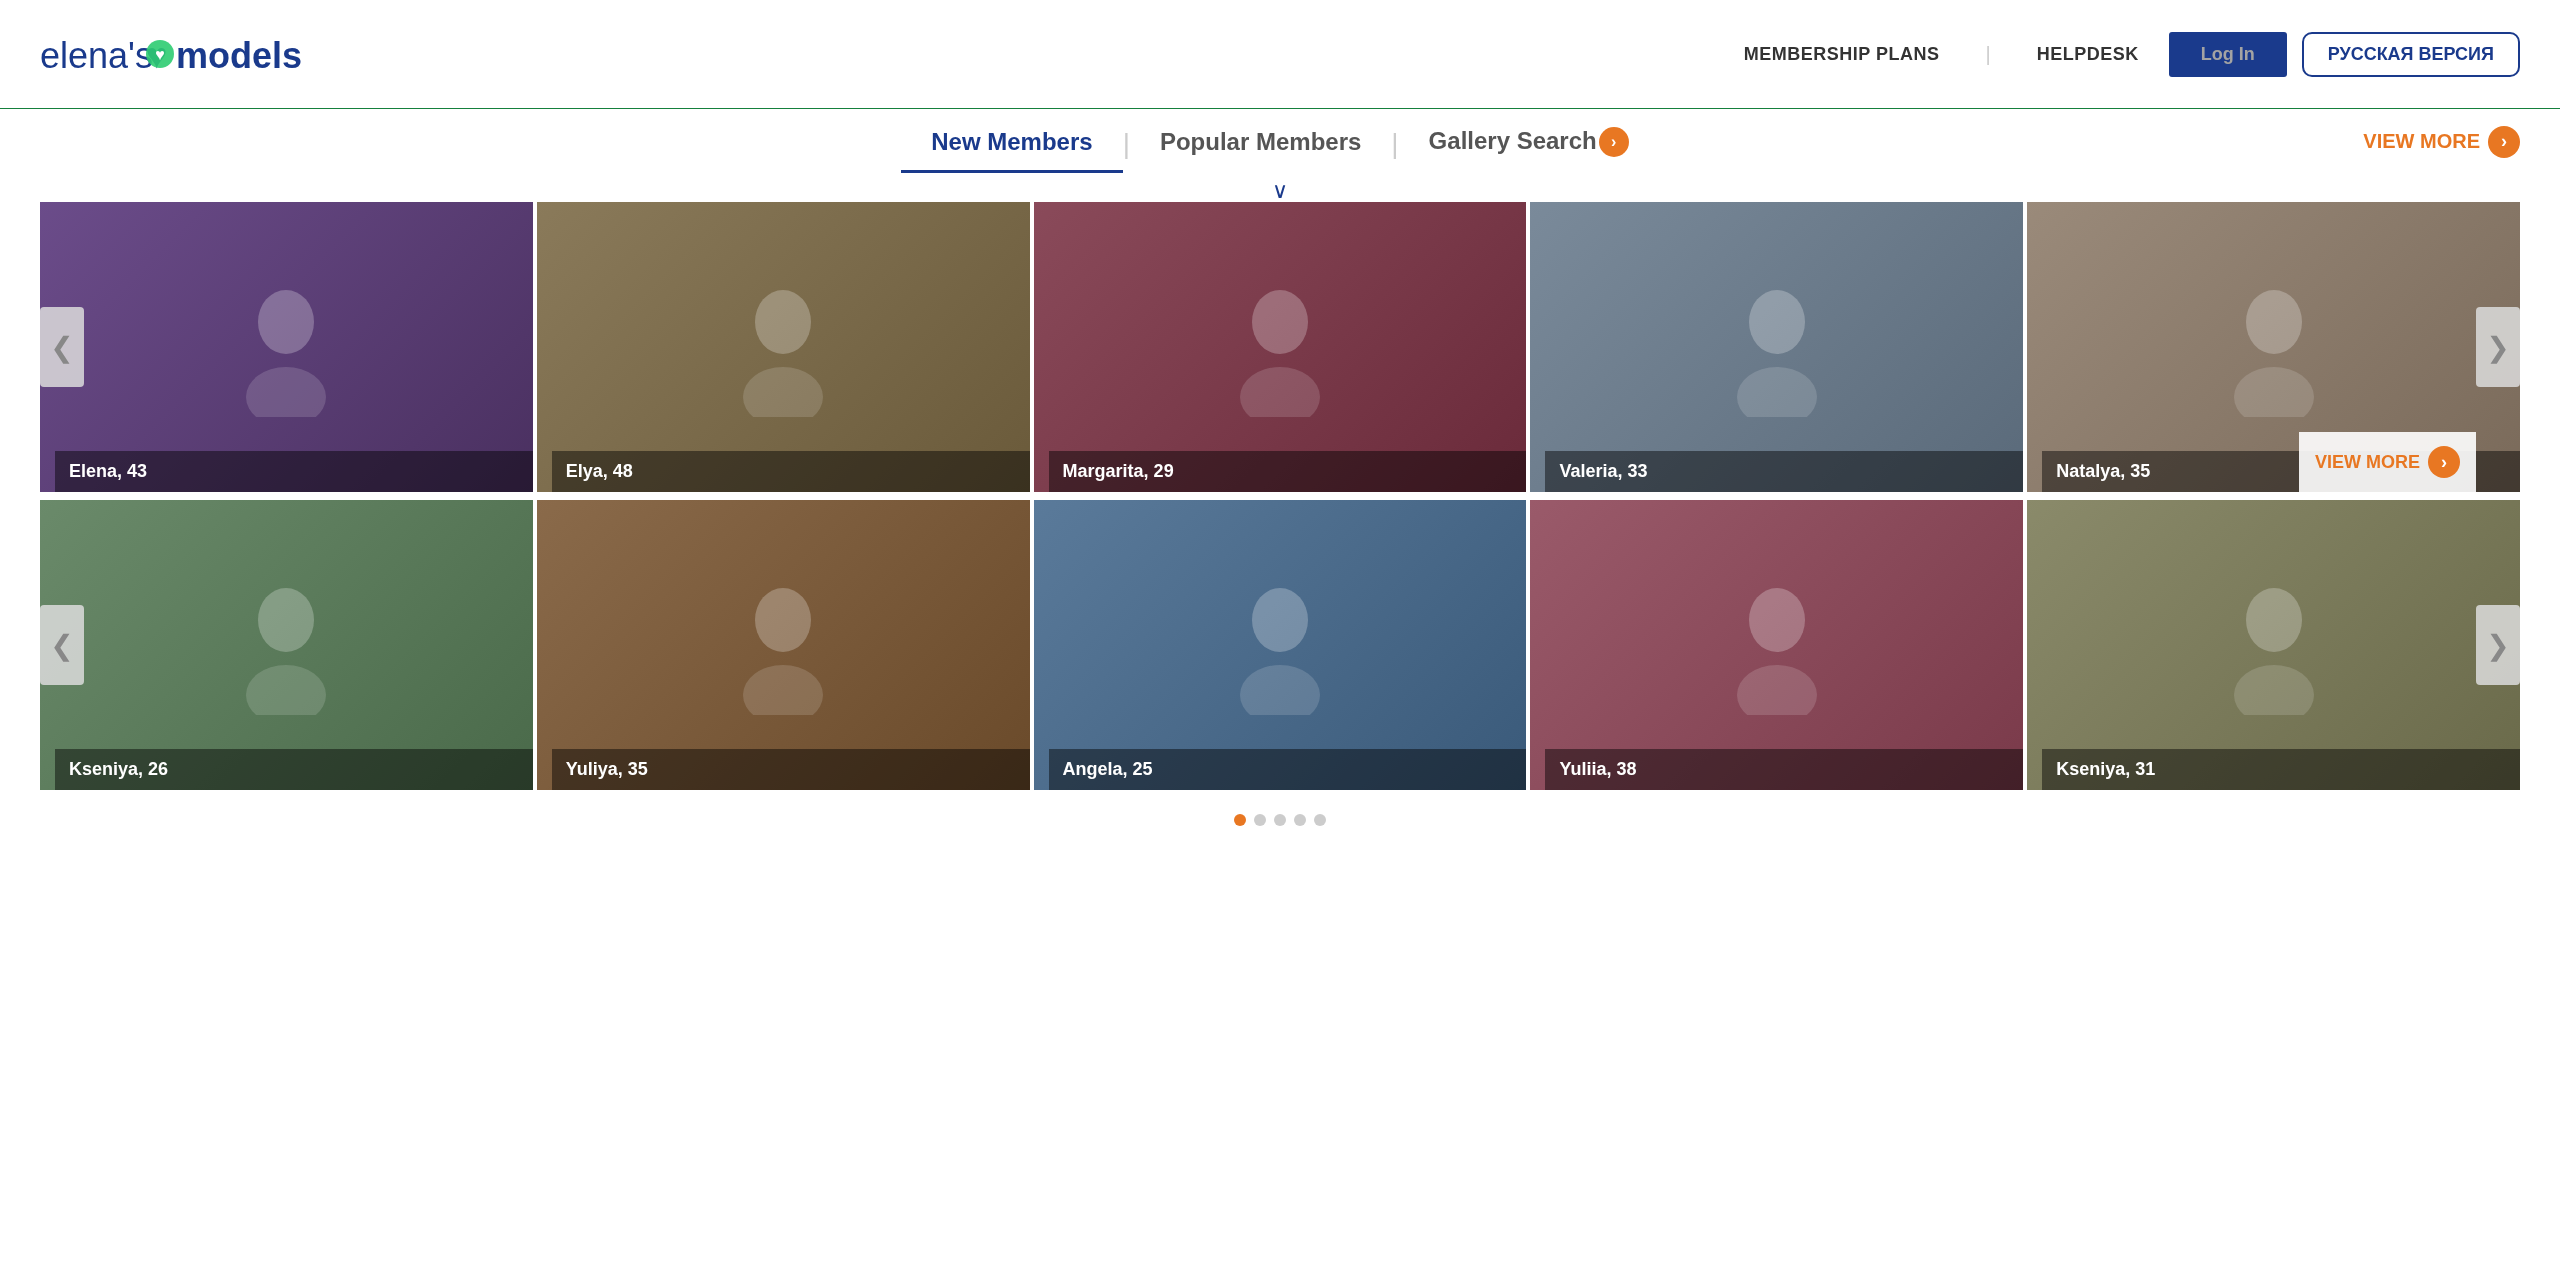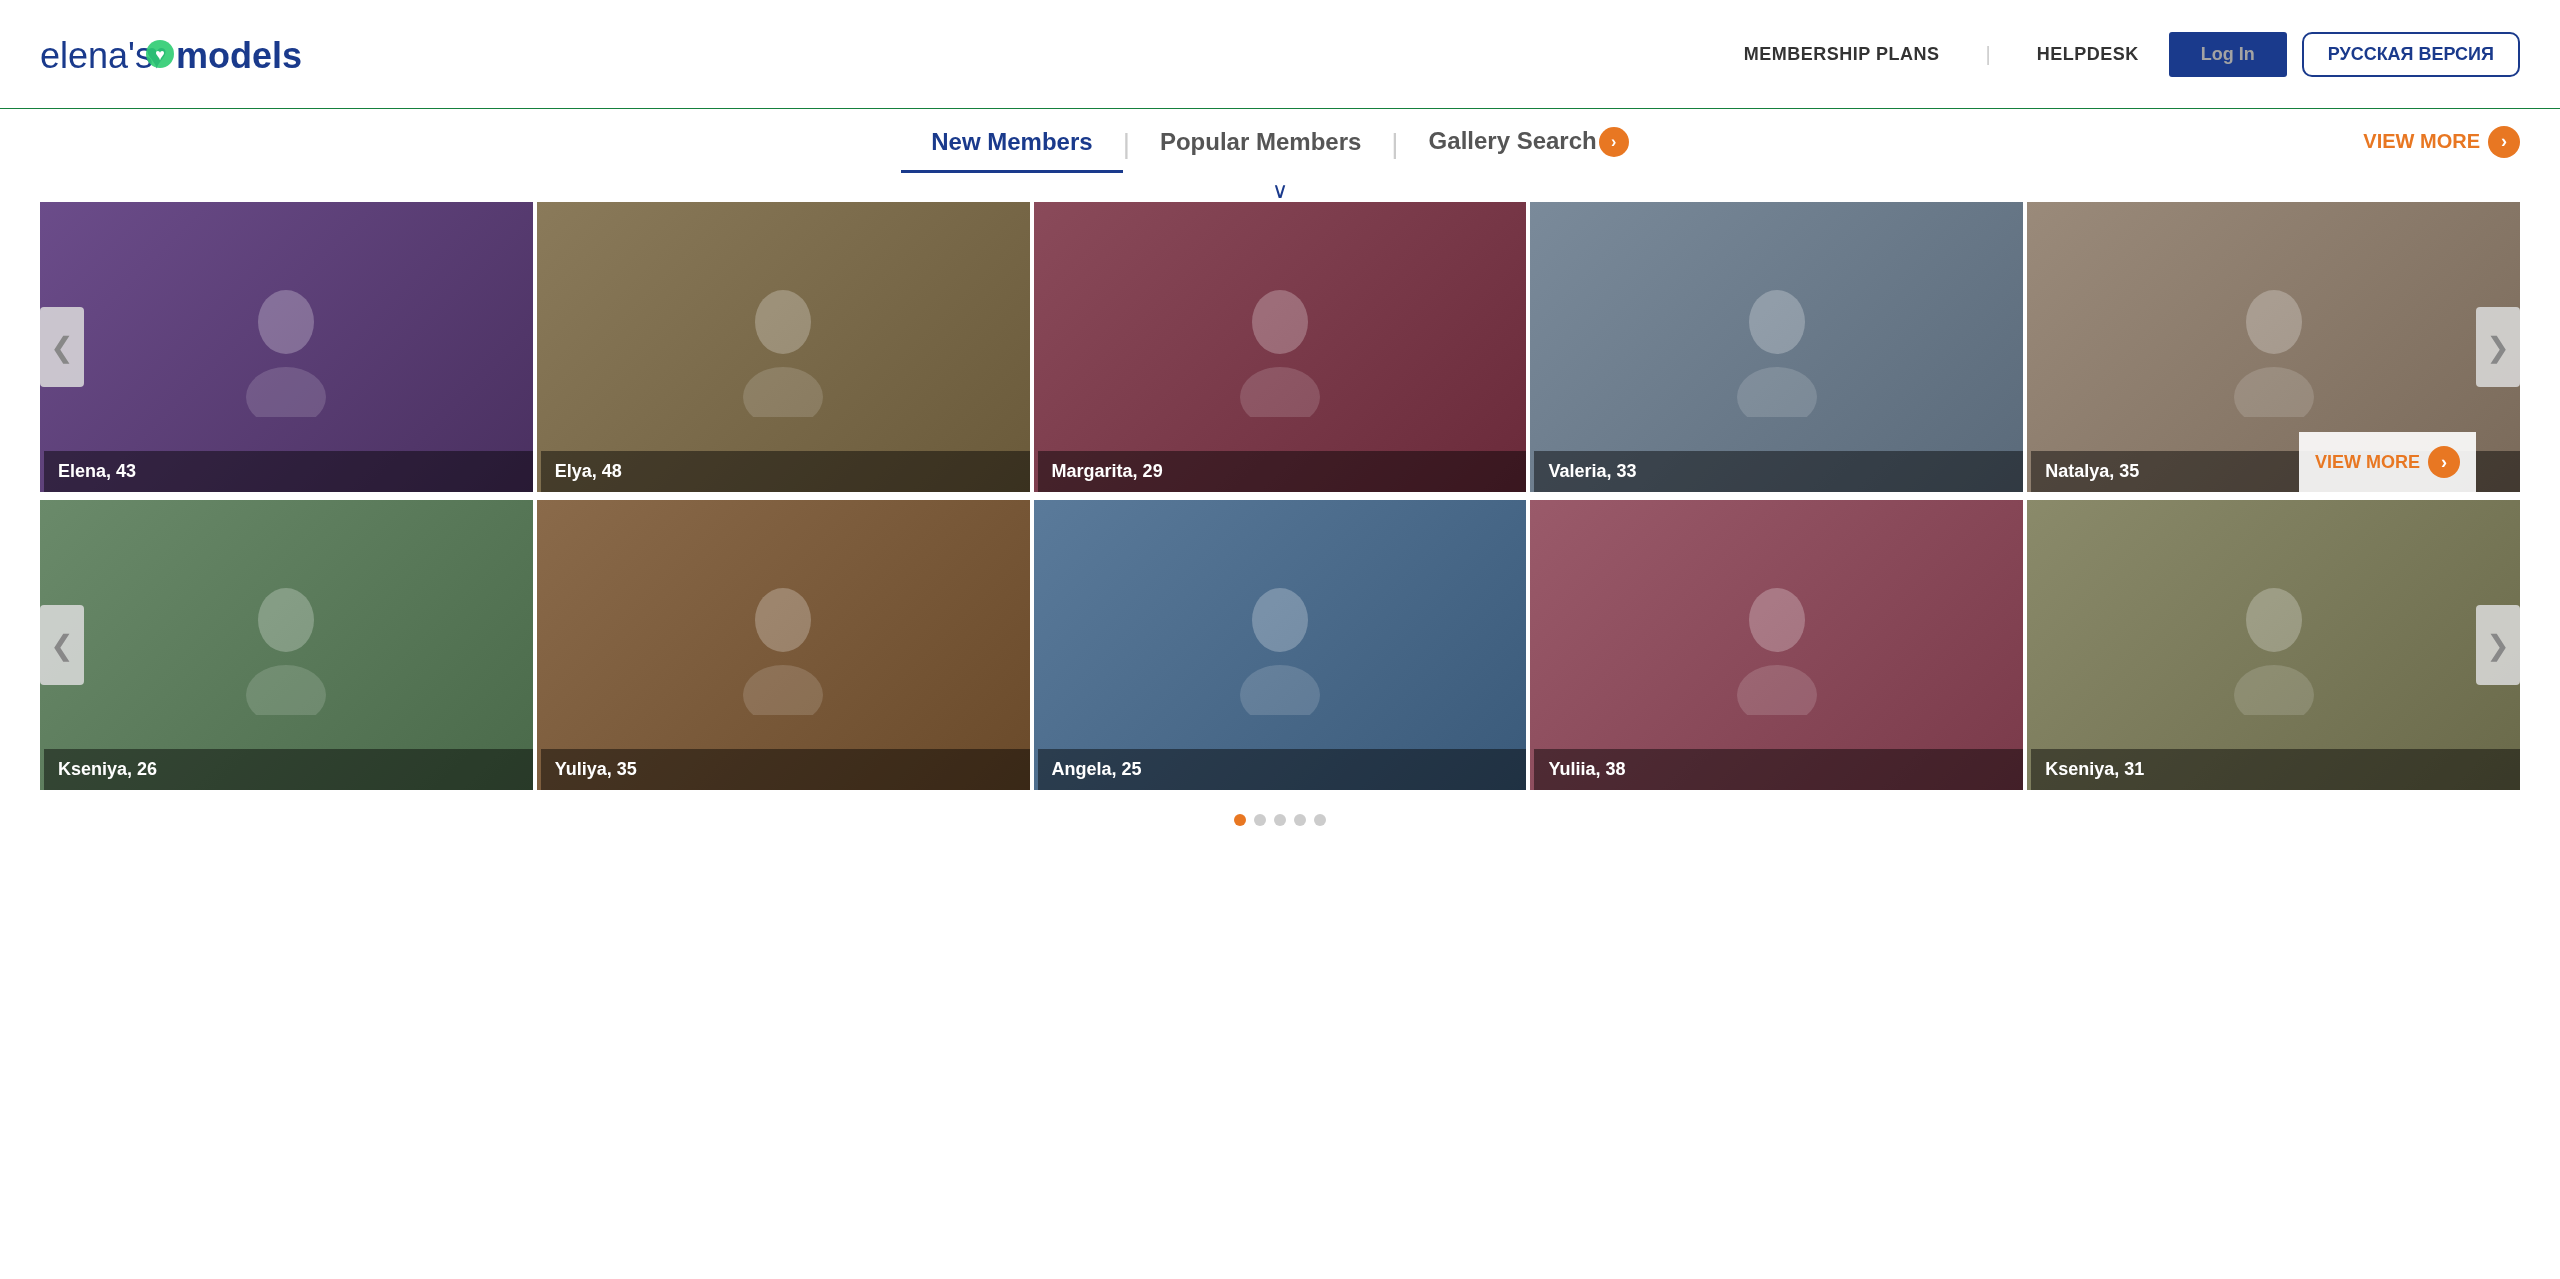--- a/index.html
+++ b/index.html
@@ -179,21 +179,21 @@
     .bg-7 { background: linear-gradient(135deg, #6a8a6a, #4a6a4a); }
     .bg-8 { background: linear-gradient(135deg, #8a6a4a, #6a4a2a); }
     .bg-9 { background: linear-gradient(135deg, #5a7a9a, #3a5a7a); }
     .bg-10 { background: linear-gradient(135deg, #9a5a6a, #7a3a4a); }
     .bg-11 { background: linear-gradient(135deg, #6a7a8a, #4a5a6a); }
     .bg-12 { background: linear-gradient(135deg, #8a8a6a, #6a6a4a); }
 
     .member-label {
       position: absolute;
       bottom: 0;
-      left: 4px;
+      left: 15px;
       right: 0;
       background: rgba(0,0,0,0.45);
       color: #fff;
       font-size: 18px;
       font-weight: 600;
       padding: 10px 14px;
       text-align: left;
     }
 
     

